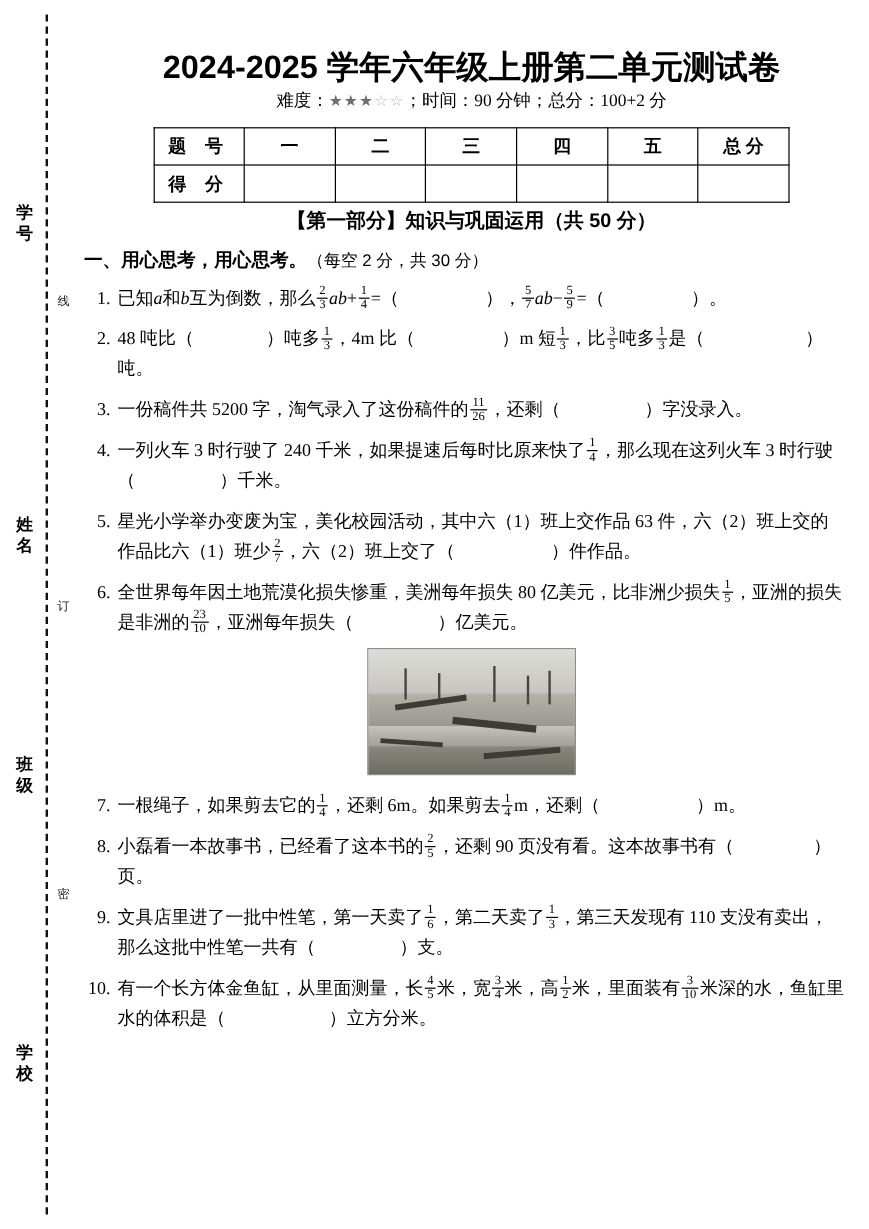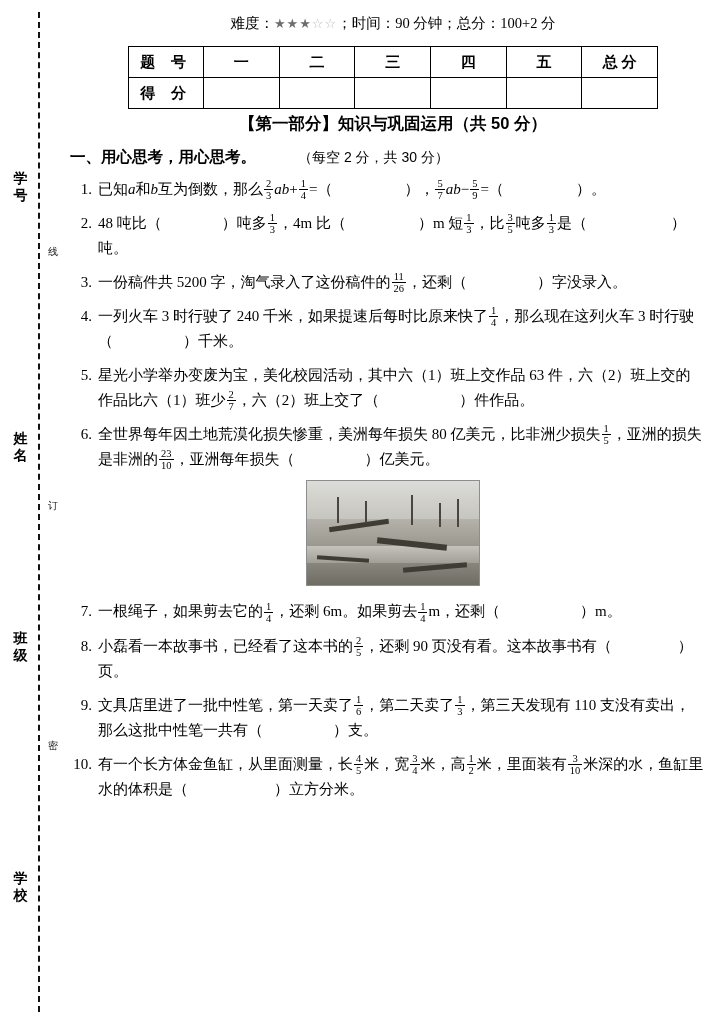--- a/index.html
+++ b/index.html
@@ -49,21 +49,20 @@
   .subtitle{
     text-align:center;
     font-family:"Liberation Sans", sans-serif;
     font-weight:bold;
     font-size:21px;
     margin-top:18px;
   }
   .meta{
     text-align:center;
     font-size:14.5px;
-    margin-top:14px;
   }
   .meta .stars{letter-spacing:1px;font-size:13px;}
   .star-full{color:#6e6e6e;}
   .star-empty{color:#bdbdbd;}
 
   table.score{
     border-collapse:collapse;
     margin:13px auto 0 auto;
     width:530px;
     table-layout:fixed;
@@ -86,21 +85,21 @@
     margin-top:4px;
     font-family:"Liberation Sans", sans-serif;
   }
   .sec-head{
     font-weight:bold;
     font-size:15.5px;
     margin-top:12px;
     margin-left:8px;
     font-family:"Liberation Sans", sans-serif;
   }
-  .sec-head .pts{font-weight:normal;font-size:14px;margin-left:42px;}
+  .sec-head .pts{font-weight:normal;font-size:14px;}
 
   ol.qlist{
     list-style:none;
     margin:0;padding:0;
   }
   .q{
     display:flex;
     margin-top:9px;
     font-size:15px;
     line-height:25px;
@@ -169,20 +168,21 @@
   <div class="vlabel" style="top:430px;">姓 名</div>
   <div class="vlabel" style="top:630px;">班 级</div>
   <div class="vlabel" style="top:870px;">学 校</div>
   <div class="vsmall" style="top:246px;">线</div>
   <div class="vsmall" style="top:500px;">订</div>
   <div class="vsmall" style="top:740px;">密</div>
 </div>
 
 <div class="page">
 
+  <div class="title">2024-2025 学年六年级上册第二单元测试卷</div>
 
   <div class="meta">
     <span>难度：</span><span class="stars star-full">★★★</span><span class="stars star-empty">☆☆</span><span>；</span><span>时间：90 分钟</span><span>；</span><span>总分：100+2 分</span>
   </div>
 
   <table class="score">
     <tbody>
         <tr>
       <td class="hd">题  号</td>
       <td>一</td>

